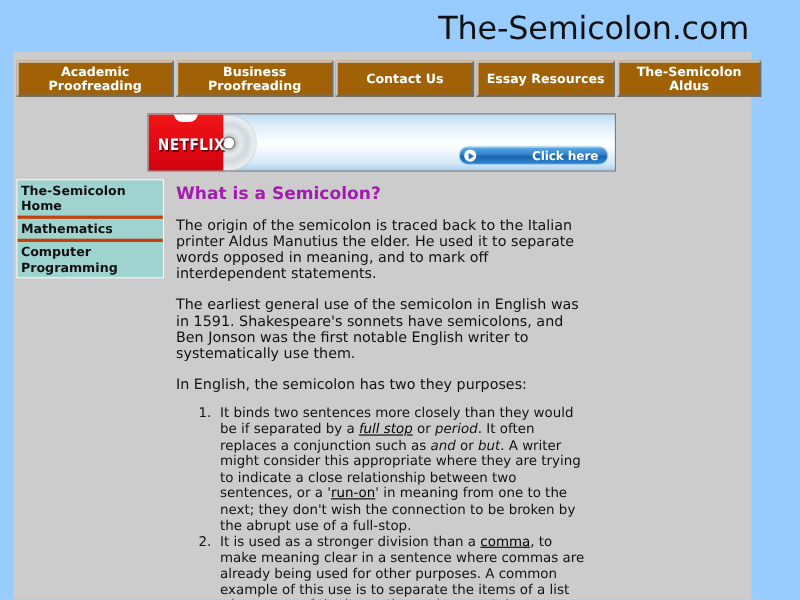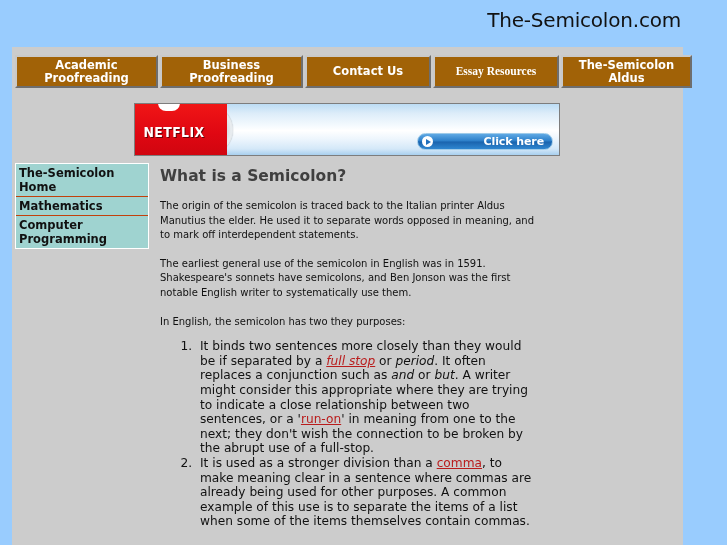--- a/index.html
+++ b/index.html
@@ -13,21 +13,21 @@
     font-family: "DejaVu Sans", sans-serif;
     overflow: hidden;
     position: relative;
   }
 
   
   #site-title {
     position: absolute;
     top: 8px;
     right: 46px;
-    font-size: 20px;
+    font-size: 29px;
     color: #111111;
     font-family: "DejaVu Sans", sans-serif;
     letter-spacing: -0.2px;
     white-space: nowrap;
   }
 
   
   #content-panel {
     position: absolute;
     left: 12px;
@@ -61,21 +61,21 @@
     justify-content: center;
     line-height: 13px;
     cursor: pointer;
     box-sizing: border-box;
     padding: 0 4px;
   }
   .nav-tab span { display: block; }
   .nt-0 { width: 143px; }
   .nt-1 { width: 143px; justify-content: center; }
   .nt-2 { width: 126px; justify-content: center; }
-  .nt-3 { width: 126px; font-family: Liberation Serif, serif; }
+  .nt-3 { width: 126px; }
   .nt-4 { width: 131px; }
 
   
   #banner-ad {
     position: absolute;
     left: 122px;
     top: 56px;
     width: 426px;
     height: 53px;
     border: 1px solid #7d7d7d;
@@ -108,21 +108,21 @@
     border-radius: 50%;
     background: #ffffff;
     border: 1px solid #6d7478;
     box-sizing: border-box;
   }
   
   #netflix-envelope {
     position: absolute;
     left: 0px;
     top: 0px;
-    width: 92px;
+    width: 68px;
     height: 53px;
     background: #e50914;
     background: linear-gradient(to bottom, #f01616 0%, #e00712 55%, #cf050f 100%);
   }
   #envelope-notch {
     position: absolute;
     left: 23px;
     top: -1px;
     width: 22px;
     height: 8px;
@@ -189,21 +189,21 @@
   #sidebar {
     position: absolute;
     left: 3px;
     top: 116px;
     width: 134px;
     border: 1px solid #ffffff;
     box-sizing: border-box;
   }
   .side-item {
     background: #9fd3d0;
-    border-bottom: 1px solid #c2410c;
+    border-bottom: 3px solid #c2410c;
     color: #111111;
     font-size: 11.5px;
     font-weight: bold;
     line-height: 14px;
     padding: 2px 0 2px 3px;
     cursor: pointer;
   }
   .side-item:last-child { border-bottom: none; }
 
   
@@ -212,40 +212,40 @@
     left: 148px;
     top: 116px;
     width: 378px;
     color: #111111;
   }
   #article h2 {
     font-size: 15.5px;
     font-weight: bold;
     margin: 4px 0 0 0;
     line-height: 18px;
-    color: #404040;
+    color: #a21caf;
   }
   #article h2.second { margin-top: 22px; }
   #article p {
-    font-size: 10px;
+    font-size: 13px;
     line-height: 14.6px;
     margin: 14px 0 0 0;
   }
   #article ol {
     margin: 10px 0 0 0;
     padding-left: 36px;
     font-size: 12.2px;
     line-height: 14.6px;
   }
   #article ol li {
     margin-bottom: 0px;
     padding-left: 4px;
   }
   a.link {
-    color: #b91c1c;
+    color: #000000;
     text-decoration: underline;
   }
   a.link.ital { font-style: italic; }
   em { font-style: italic; }
 </style>
 </head>
 <body>
 
 <div id="site-title">The-Semicolon.com</div>
 

